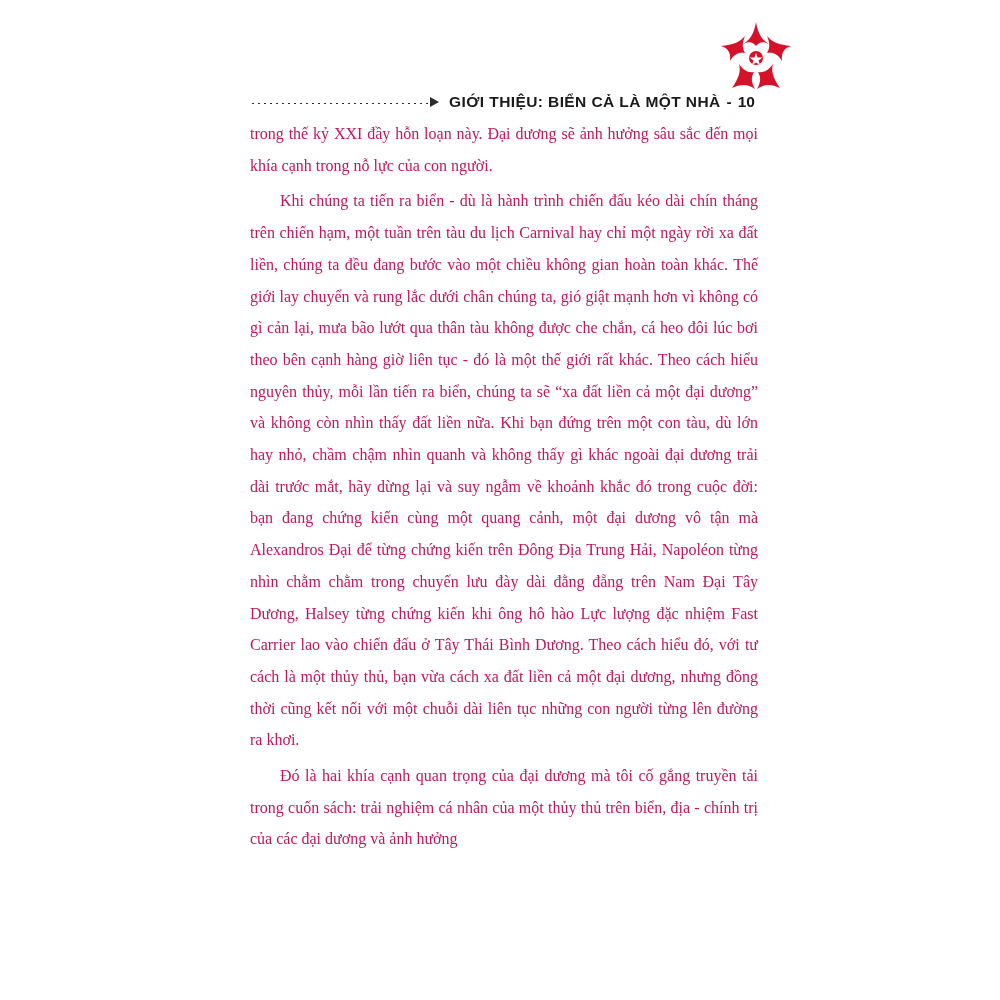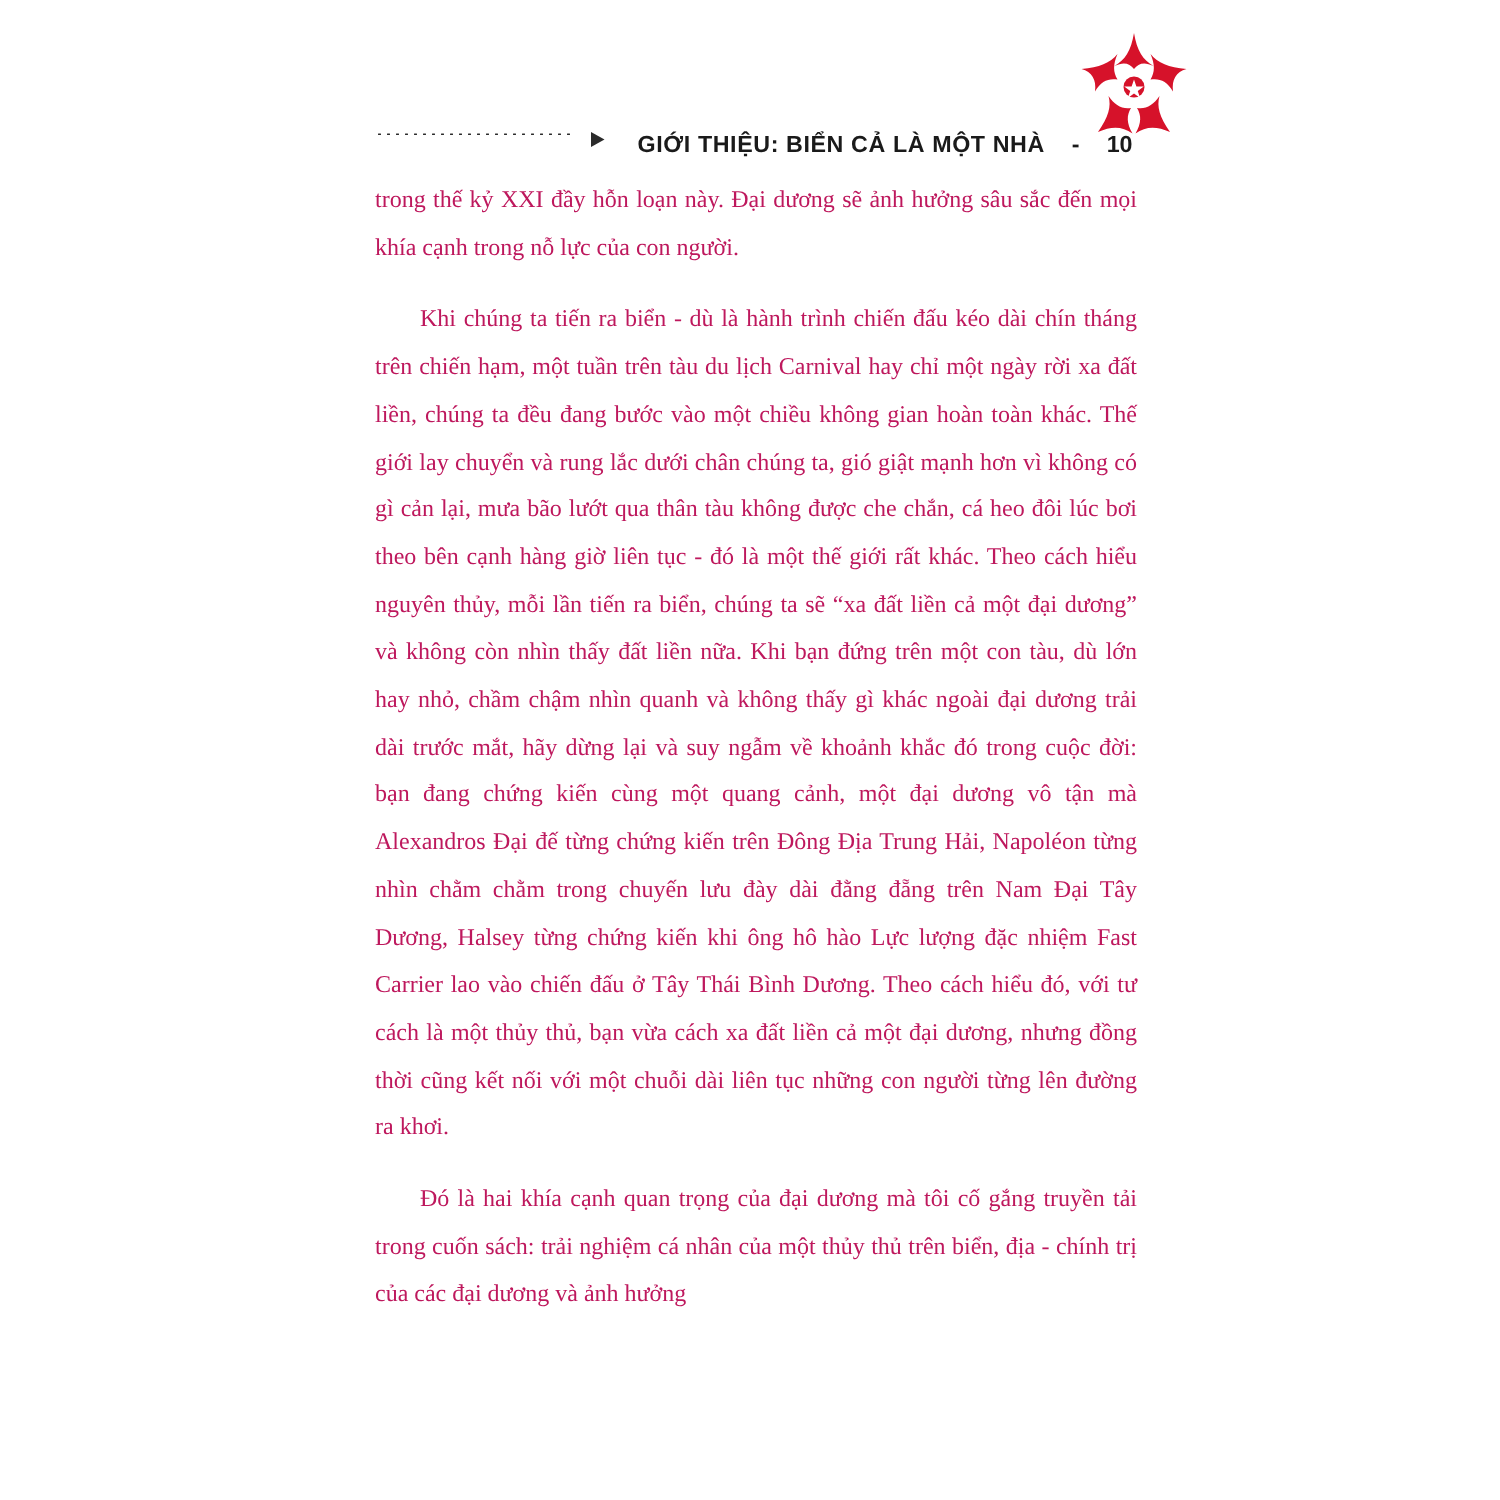--- a/index.html
+++ b/index.html
@@ -40,22 +40,22 @@
   }
   .logo svg { display: block; }
 
   .running-head {
     position: absolute;
     left: 250px;
     right: 245px;
     top: 68px;
     height: 28px;
     display: flex;
-    align-items: flex-start;
-    gap: 12px;
+    align-items: center;
+    gap: 0px;
   }
   .dotline {
     flex: 1 1 auto;
     height: 1px;
     background-image: radial-gradient(circle, #2b2b2b 0.9px, rgba(0,0,0,0) 1.2px);
     background-size: 6px 2px;
     background-repeat: repeat-x;
     background-position: left center;
     margin-right: 2px;
     position: relative;
@@ -99,21 +99,21 @@
     line-height: 31.7px;
     text-align: justify;
     text-justify: inter-word;
     color: #be185d;
     hyphens: none;
   }
   .para.indent {
     text-indent: 30px;
   }
   .para + .para {
-    margin-top: 16px;
+    margin-top: 4px;
   }
 </style>
 </head>
 <body>
 
 <div class="page">
 
   <div class="header">
 
     <div class="logo">

